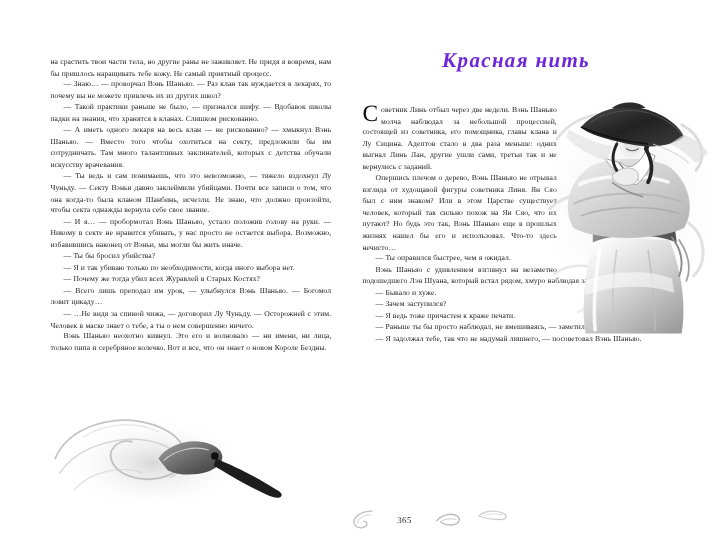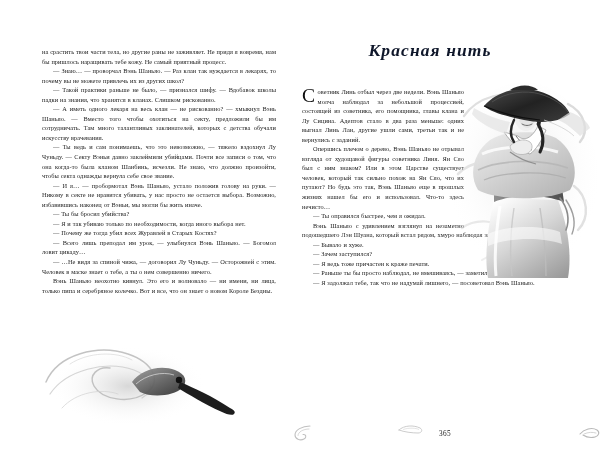--- a/index.html
+++ b/index.html
@@ -33,21 +33,21 @@
   .body-text p.noindent{text-indent:0;}
   .body-text p.first-para{text-indent:0;}
 
   
   .chapter-title{
     font-family:"Liberation Serif","DejaVu Serif",serif;
     font-style:italic;
     font-size:17.5px;
     letter-spacing:1.1px;
     text-align:center;
-    color:#0f172a;
+    color:#6d28d9;
     margin:0 0 26px 0;
     white-space:nowrap;
   }
 
   
   .dropcap{
     float:left;
     font-family:"Liberation Serif","DejaVu Serif",serif;
     font-size:19.5px;
     line-height:15px;
@@ -74,22 +74,22 @@
     position:absolute;
     left:36px;top:330px;
     width:218px;height:108px;
     pointer-events:none;
   }
 
   
   .folio{
     position:absolute;
     left:0;right:0;bottom:23px;
-    display:flex;align-items:center;justify-content:space-between;
-    gap:3px;
+    display:flex;align-items:center;justify-content:flex-start;
+    gap:19px;
   }
   .folio-num{
     font-size:7.3px;
     letter-spacing:.4px;
     color:#1b1b1b;
     font-family:"Liberation Serif","DejaVu Serif",serif;
   }
   .folio-orn{width:22px;height:16px;opacity:.62;}
   .folio-orn-l{width:20px;height:20px;opacity:.55;}
   .folio-orn-b{

